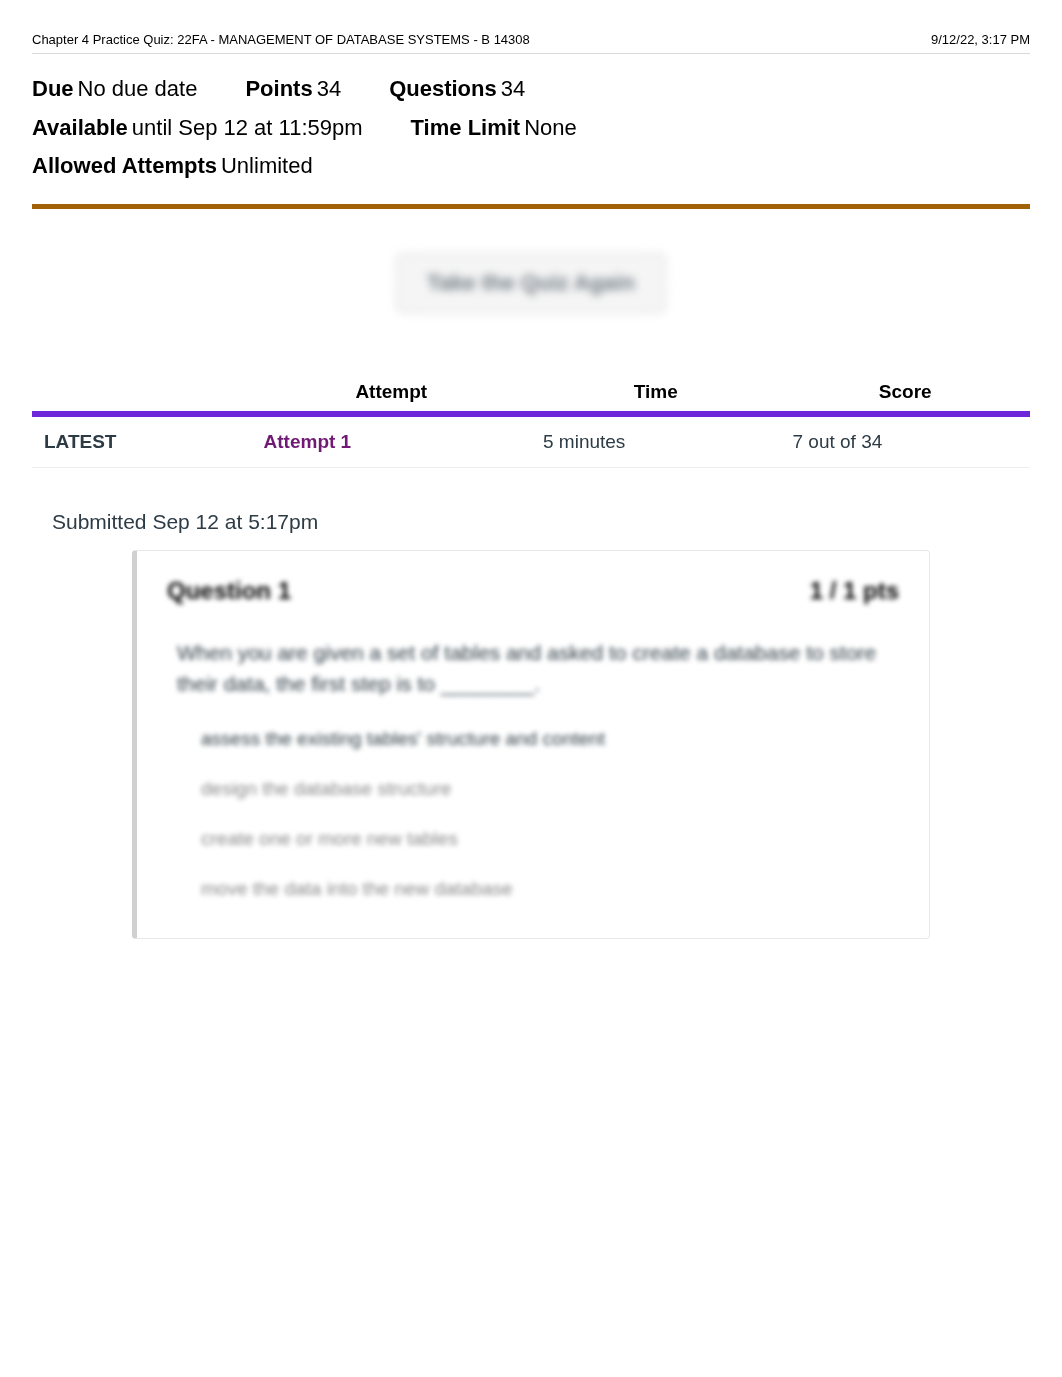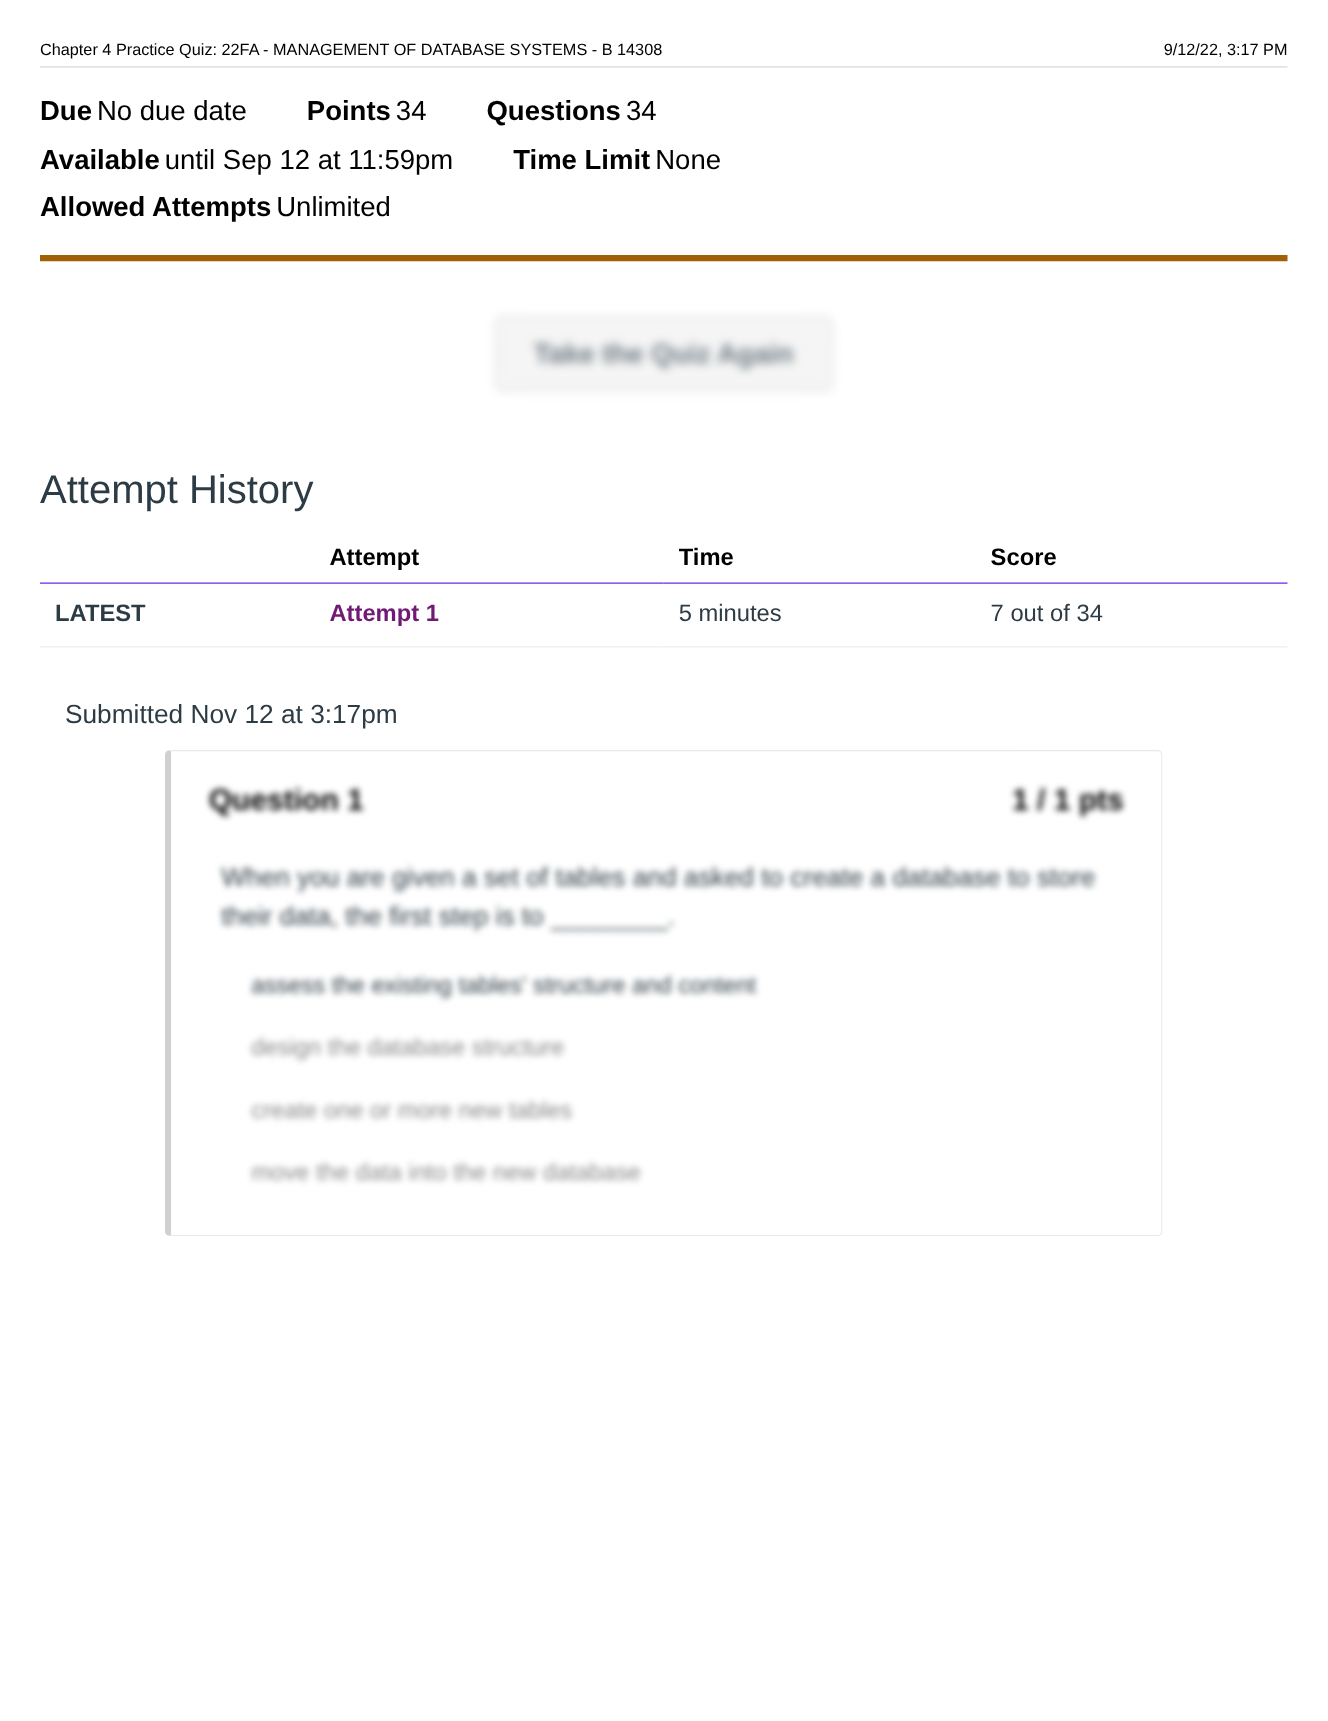--- a/index.html
+++ b/index.html
@@ -64,24 +64,24 @@
     font-weight: 400;
     margin: 0 0 18px 0;
     color: #2D3B45;
   }
   table.history {
     width: 100%;
     border-collapse: collapse;
     font-size: 19px;
   }
   table.history th {
-    text-align: left;
+    text-align: center;
     font-weight: 700;
     padding: 8px 12px;
-    border-bottom: 1px solid #6d28d9;
+    border-bottom: 6px solid #6d28d9;
     color: #000;
     margin-top: 24px;
   }
   table.history td {
     padding: 14px 12px;
     border-bottom: 1px solid #eee;
     color: #2D3B45;
     margin-top: 37px;
   }
   .latest-cell { font-weight: 700; }
@@ -167,42 +167,41 @@
       <span class="detail-item">
         <span class="label">Allowed Attempts</span><span class="value">Unlimited</span>
       </span>
     </div>
   </div>
 
   <div class="take-again-wrap">
     <button class="take-again-btn">Take the Quiz Again</button>
   </div>
 
-  <h2 class="section-heading">Attempt History</h2>
 
   <table class="history">
     <thead>
       <tr>
         <th style="width:22%"></th>
         <th style="width:28%">Attempt</th>
         <th style="width:25%">Time</th>
         <th style="width:25%">Score</th>
       </tr>
     </thead>
     <tbody>
       <tr>
         <td class="latest-cell">LATEST</td>
         <td><a href="#" class="attempt-link">Attempt 1</a></td>
         <td>5 minutes</td>
         <td>7 out of 34</td>
       </tr>
     </tbody>
   </table>
 
-  <div class="submitted">Submitted Nov 12 at 3:17pm</div>
+  <div class="submitted">Submitted Sep 12 at 5:17pm</div>
 
   <div class="question-card">
     <div class="question-card-inner">
       <div class="question-header">
         <span>Question 1</span>
         <span>1 / 1 pts</span>
       </div>
       <div class="question-body">When you are given a set of tables and asked to create a database to store their data, the first step is to ________.</div>
       <div class="options">
         <div class="option selected">assess the existing tables' structure and content</div>

